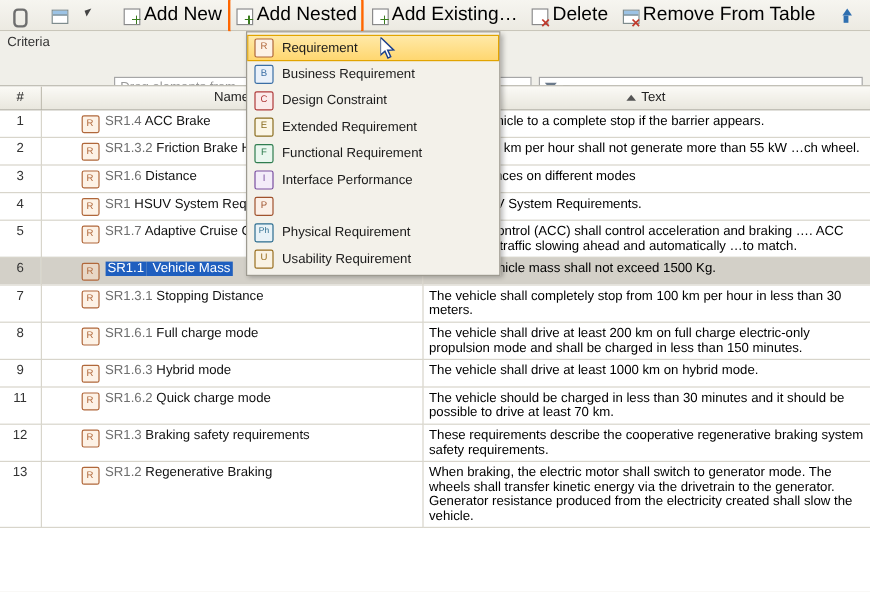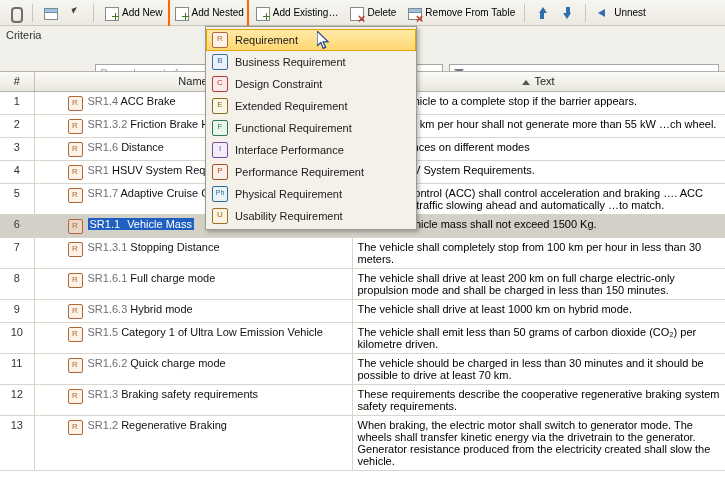--- a/index.html
+++ b/index.html
@@ -28,21 +28,21 @@
     box-sizing: border-box;
     position: relative;
   }
   .tb-btn {
     display: flex;
     align-items: center;
     height: 22px;
     padding: 0 4px;
     gap: 3px;
     white-space: nowrap;
-    font-size: 10px;
+    font-size: 16px;
     border: 1px solid transparent;
     border-radius: 2px;
     box-sizing: border-box;
   }
   .tb-btn.highlighted {
     border: 2px solid #ff6600;
     border-radius: 4px;
     padding: 0 3px;
     height: 32px;
   }
@@ -563,30 +563,20 @@
           <td class="col-num">9</td>
           <td class="col-name">
             <div class="name-cell">
               <span class="req-badge">R</span>
               <span><span class="name-id">SR1.6.3</span><span class="name-title"> Hybrid mode</span></span>
             </div>
           </td>
           <td class="col-text">The vehicle shall drive at least 1000 km on hybrid mode.</td>
         </tr>
         <tr>
-          <td class="col-num">10</td>
-          <td class="col-name">
-            <div class="name-cell">
-              <span class="req-badge">R</span>
-              <span><span class="name-id">SR1.5</span><span class="name-title"> Category 1 of Ultra Low Emission Vehicle</span></span>
-            </div>
-          </td>
-          <td class="col-text">The vehicle shall emit less than 50 grams of carbon dioxide (CO₂) per kilometre driven.</td>
-        </tr>
-        <tr>
           <td class="col-num">11</td>
           <td class="col-name">
             <div class="name-cell">
               <span class="req-badge">R</span>
               <span><span class="name-id">SR1.6.2</span><span class="name-title"> Quick charge mode</span></span>
             </div>
           </td>
           <td class="col-text">The vehicle should be charged in less than 30 minutes and it should be possible to drive at least 70 km.</td>
         </tr>
         <tr>
@@ -633,21 +623,20 @@
     <div class="menu-item">
       <span class="menu-badge mb-f">F</span>
       <span>Functional Requirement</span>
     </div>
     <div class="menu-item">
       <span class="menu-badge mb-i">I</span>
       <span>Interface Performance</span>
     </div>
     <div class="menu-item">
       <span class="menu-badge mb-p">P</span>
-      <span>Performance Requirement</span>
     </div>
     <div class="menu-item">
       <span class="menu-badge mb-ph">Ph</span>
       <span>Physical Requirement</span>
     </div>
     <div class="menu-item">
       <span class="menu-badge mb-u">U</span>
       <span>Usability Requirement</span>
     </div>
   </div>

